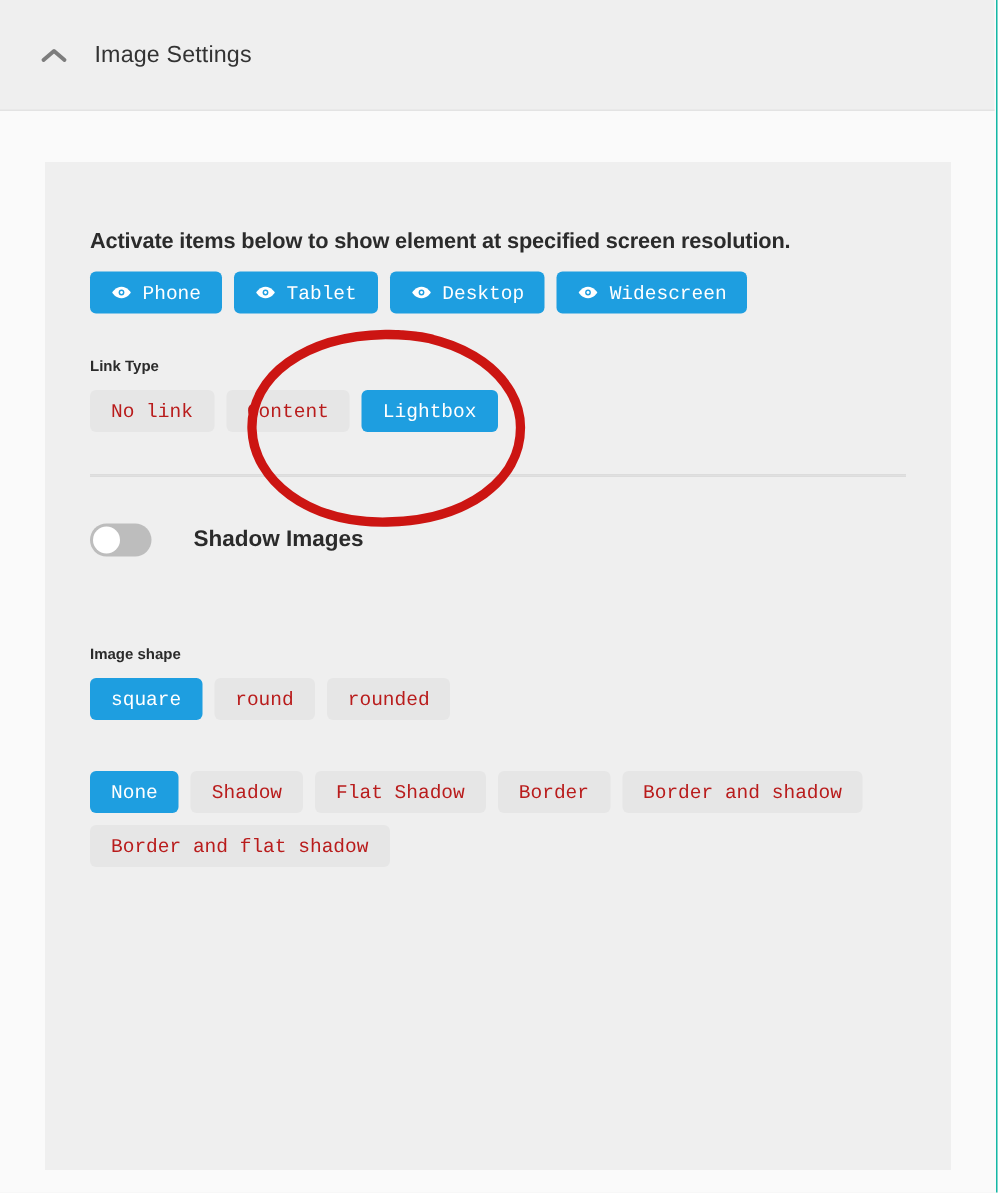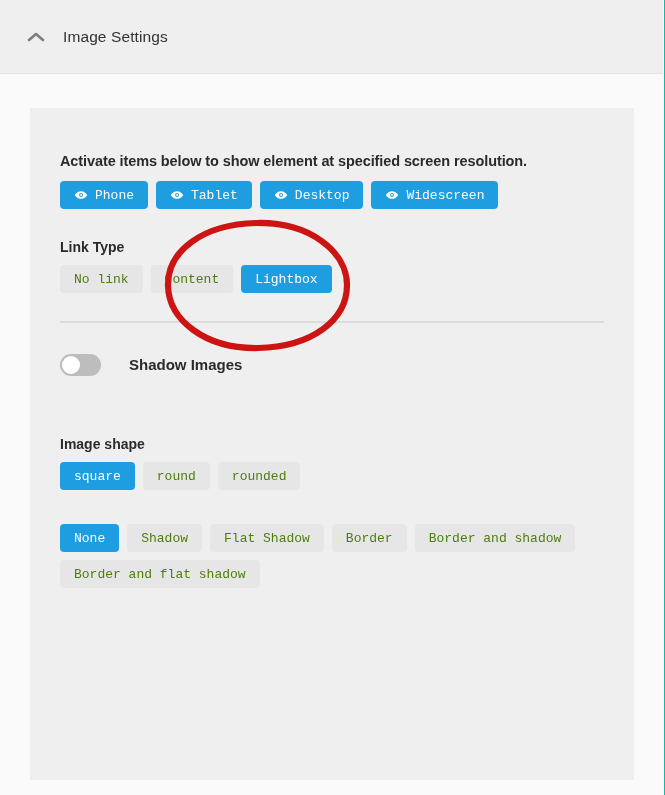--- a/index.html
+++ b/index.html
@@ -95,31 +95,31 @@
     box-sizing: border-box;
     font-family: Liberation Mono, monospace;
     white-space: nowrap;
   }
   .btn.active {
     background: #1e9ee0;
     color: #ffffff;
   }
   .btn.inactive {
     background: #e6e6e6;
-    color: #4d7c0f;
+    color: #b91c1c;
   }
   .btn .eye {
     margin-right: 7px;
     display: inline-flex;
     align-items: center;
   }
   .btn .eye svg { display: block; }
 
   .section-label {
-    font-size: 14px;
+    font-size: 10px;
     color: #2b2b2b;
     font-weight: bold;
     margin: 0 0 10px 0;
   }
 
   .block-linktype { margin-top: 30px; }
 
   .divider {
     height: 1px;
     background: #dcdcdc;

